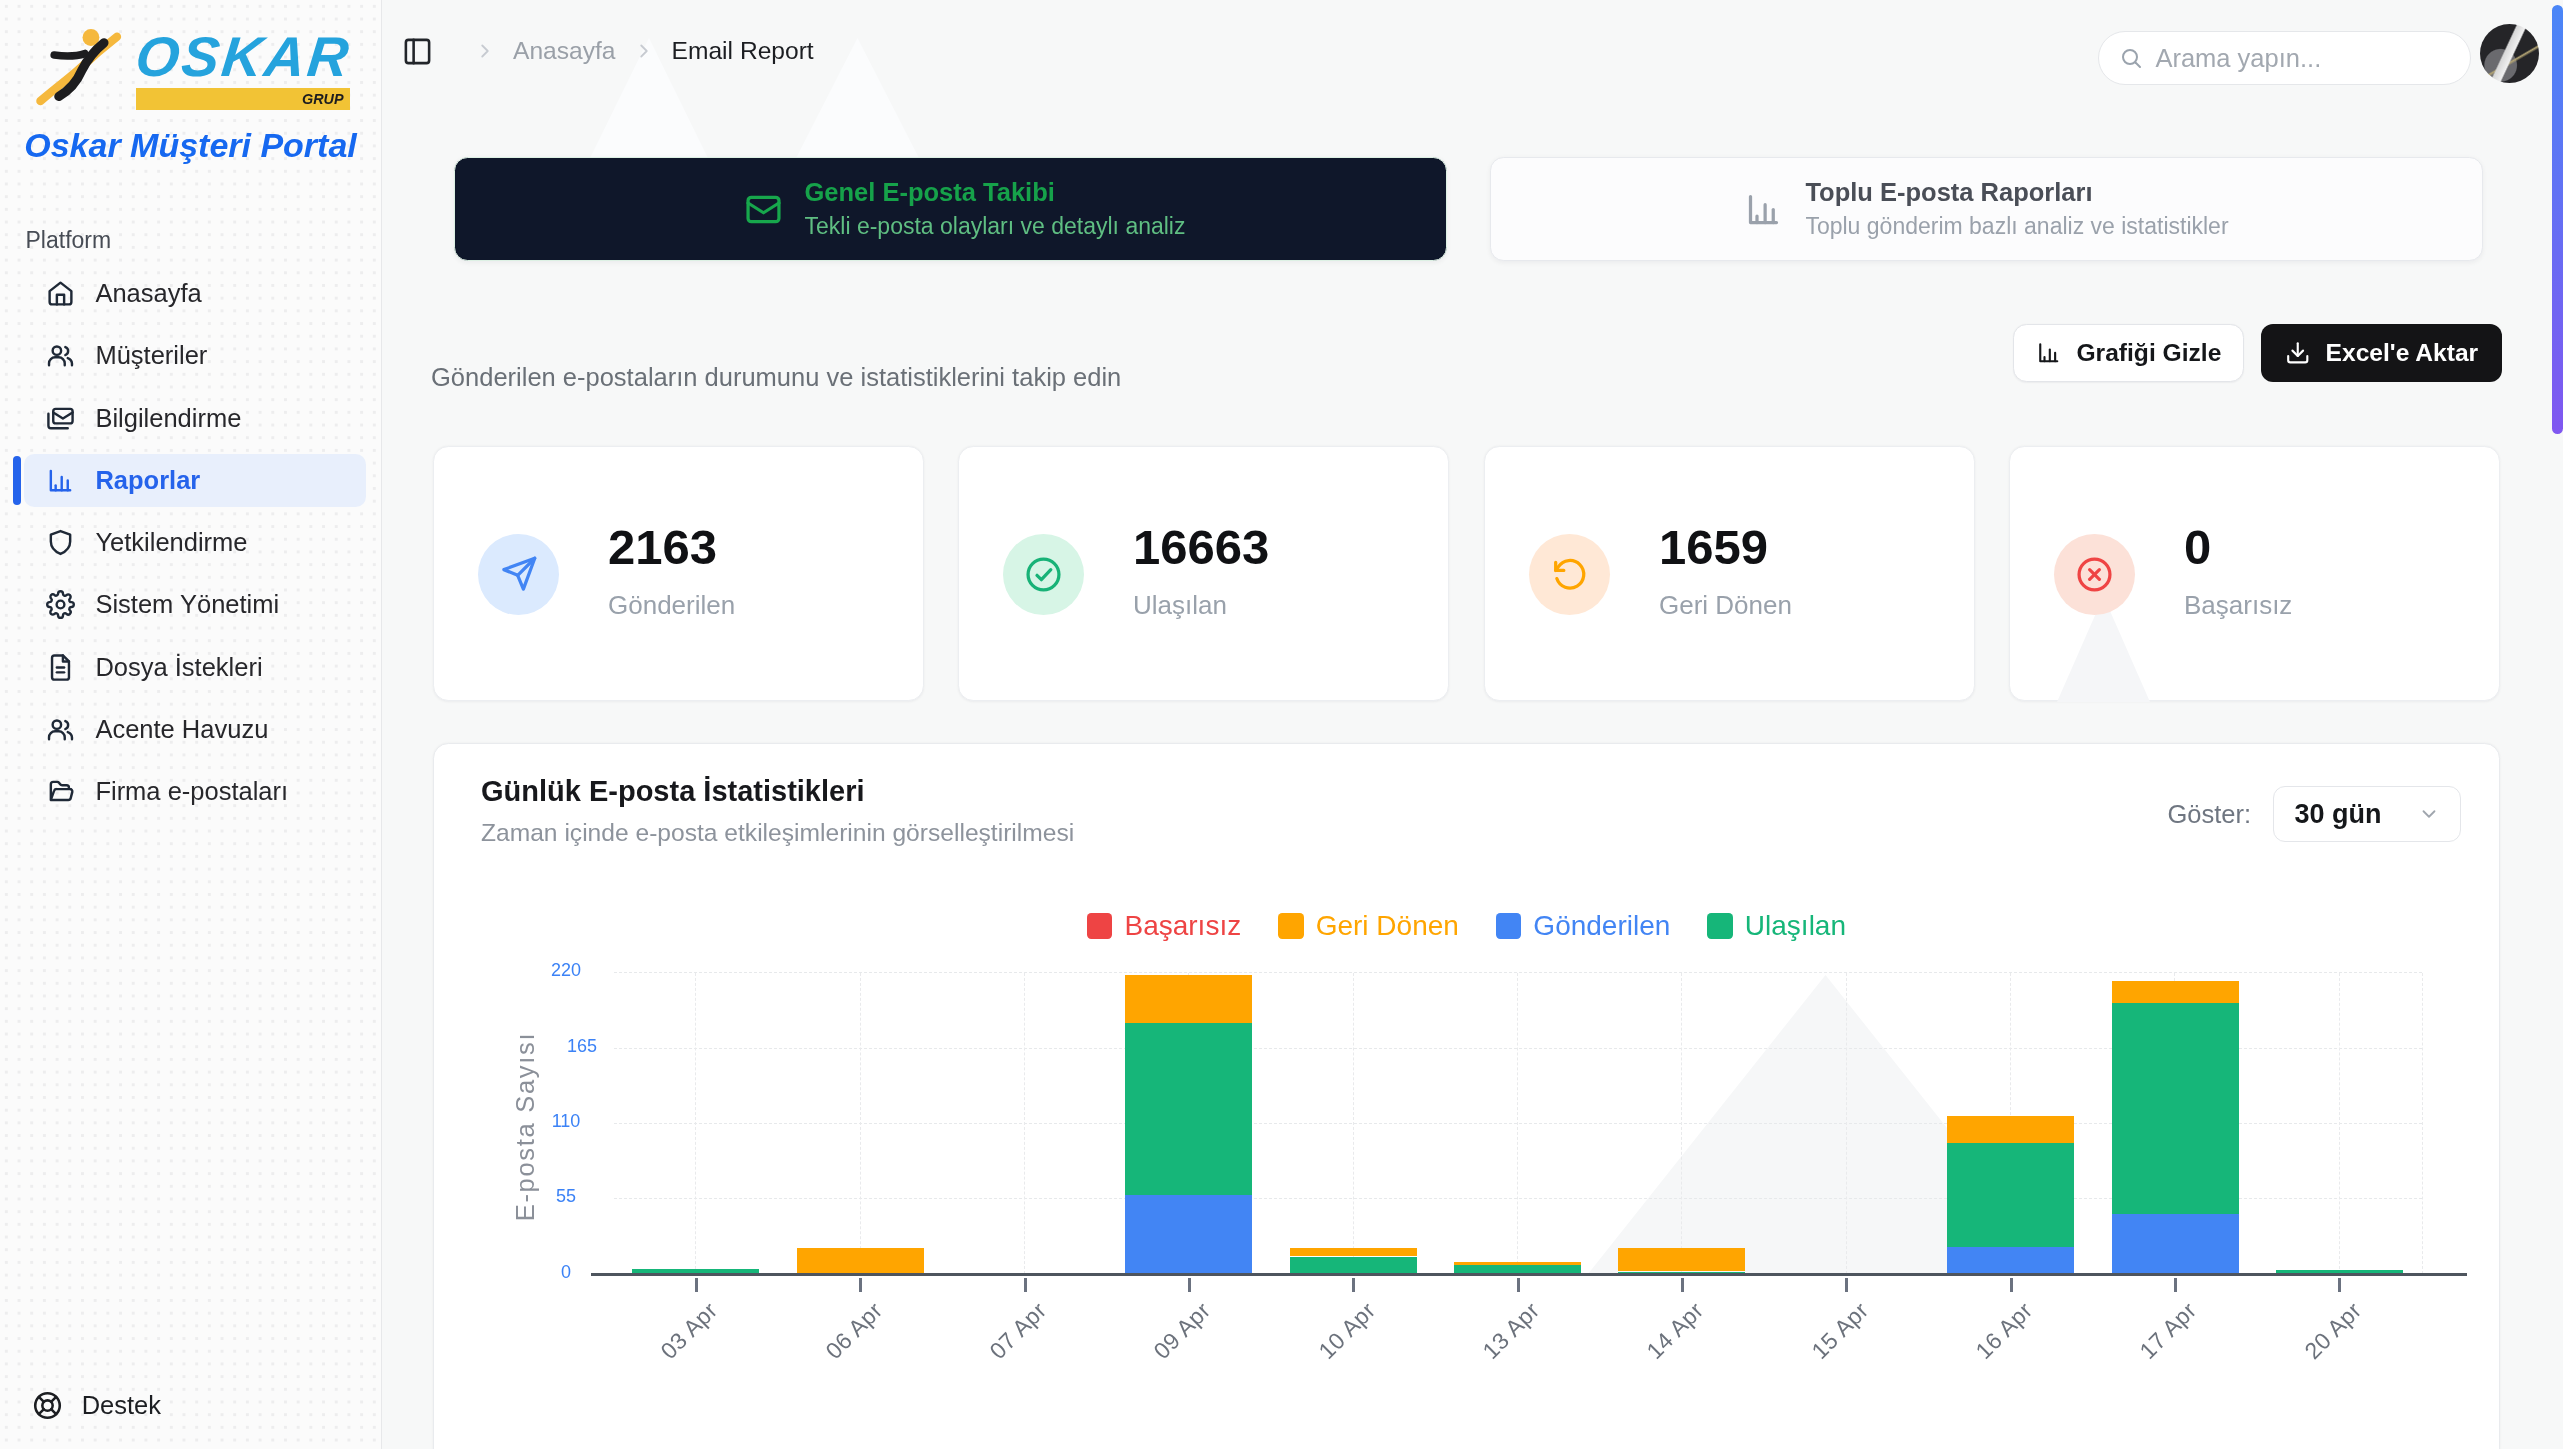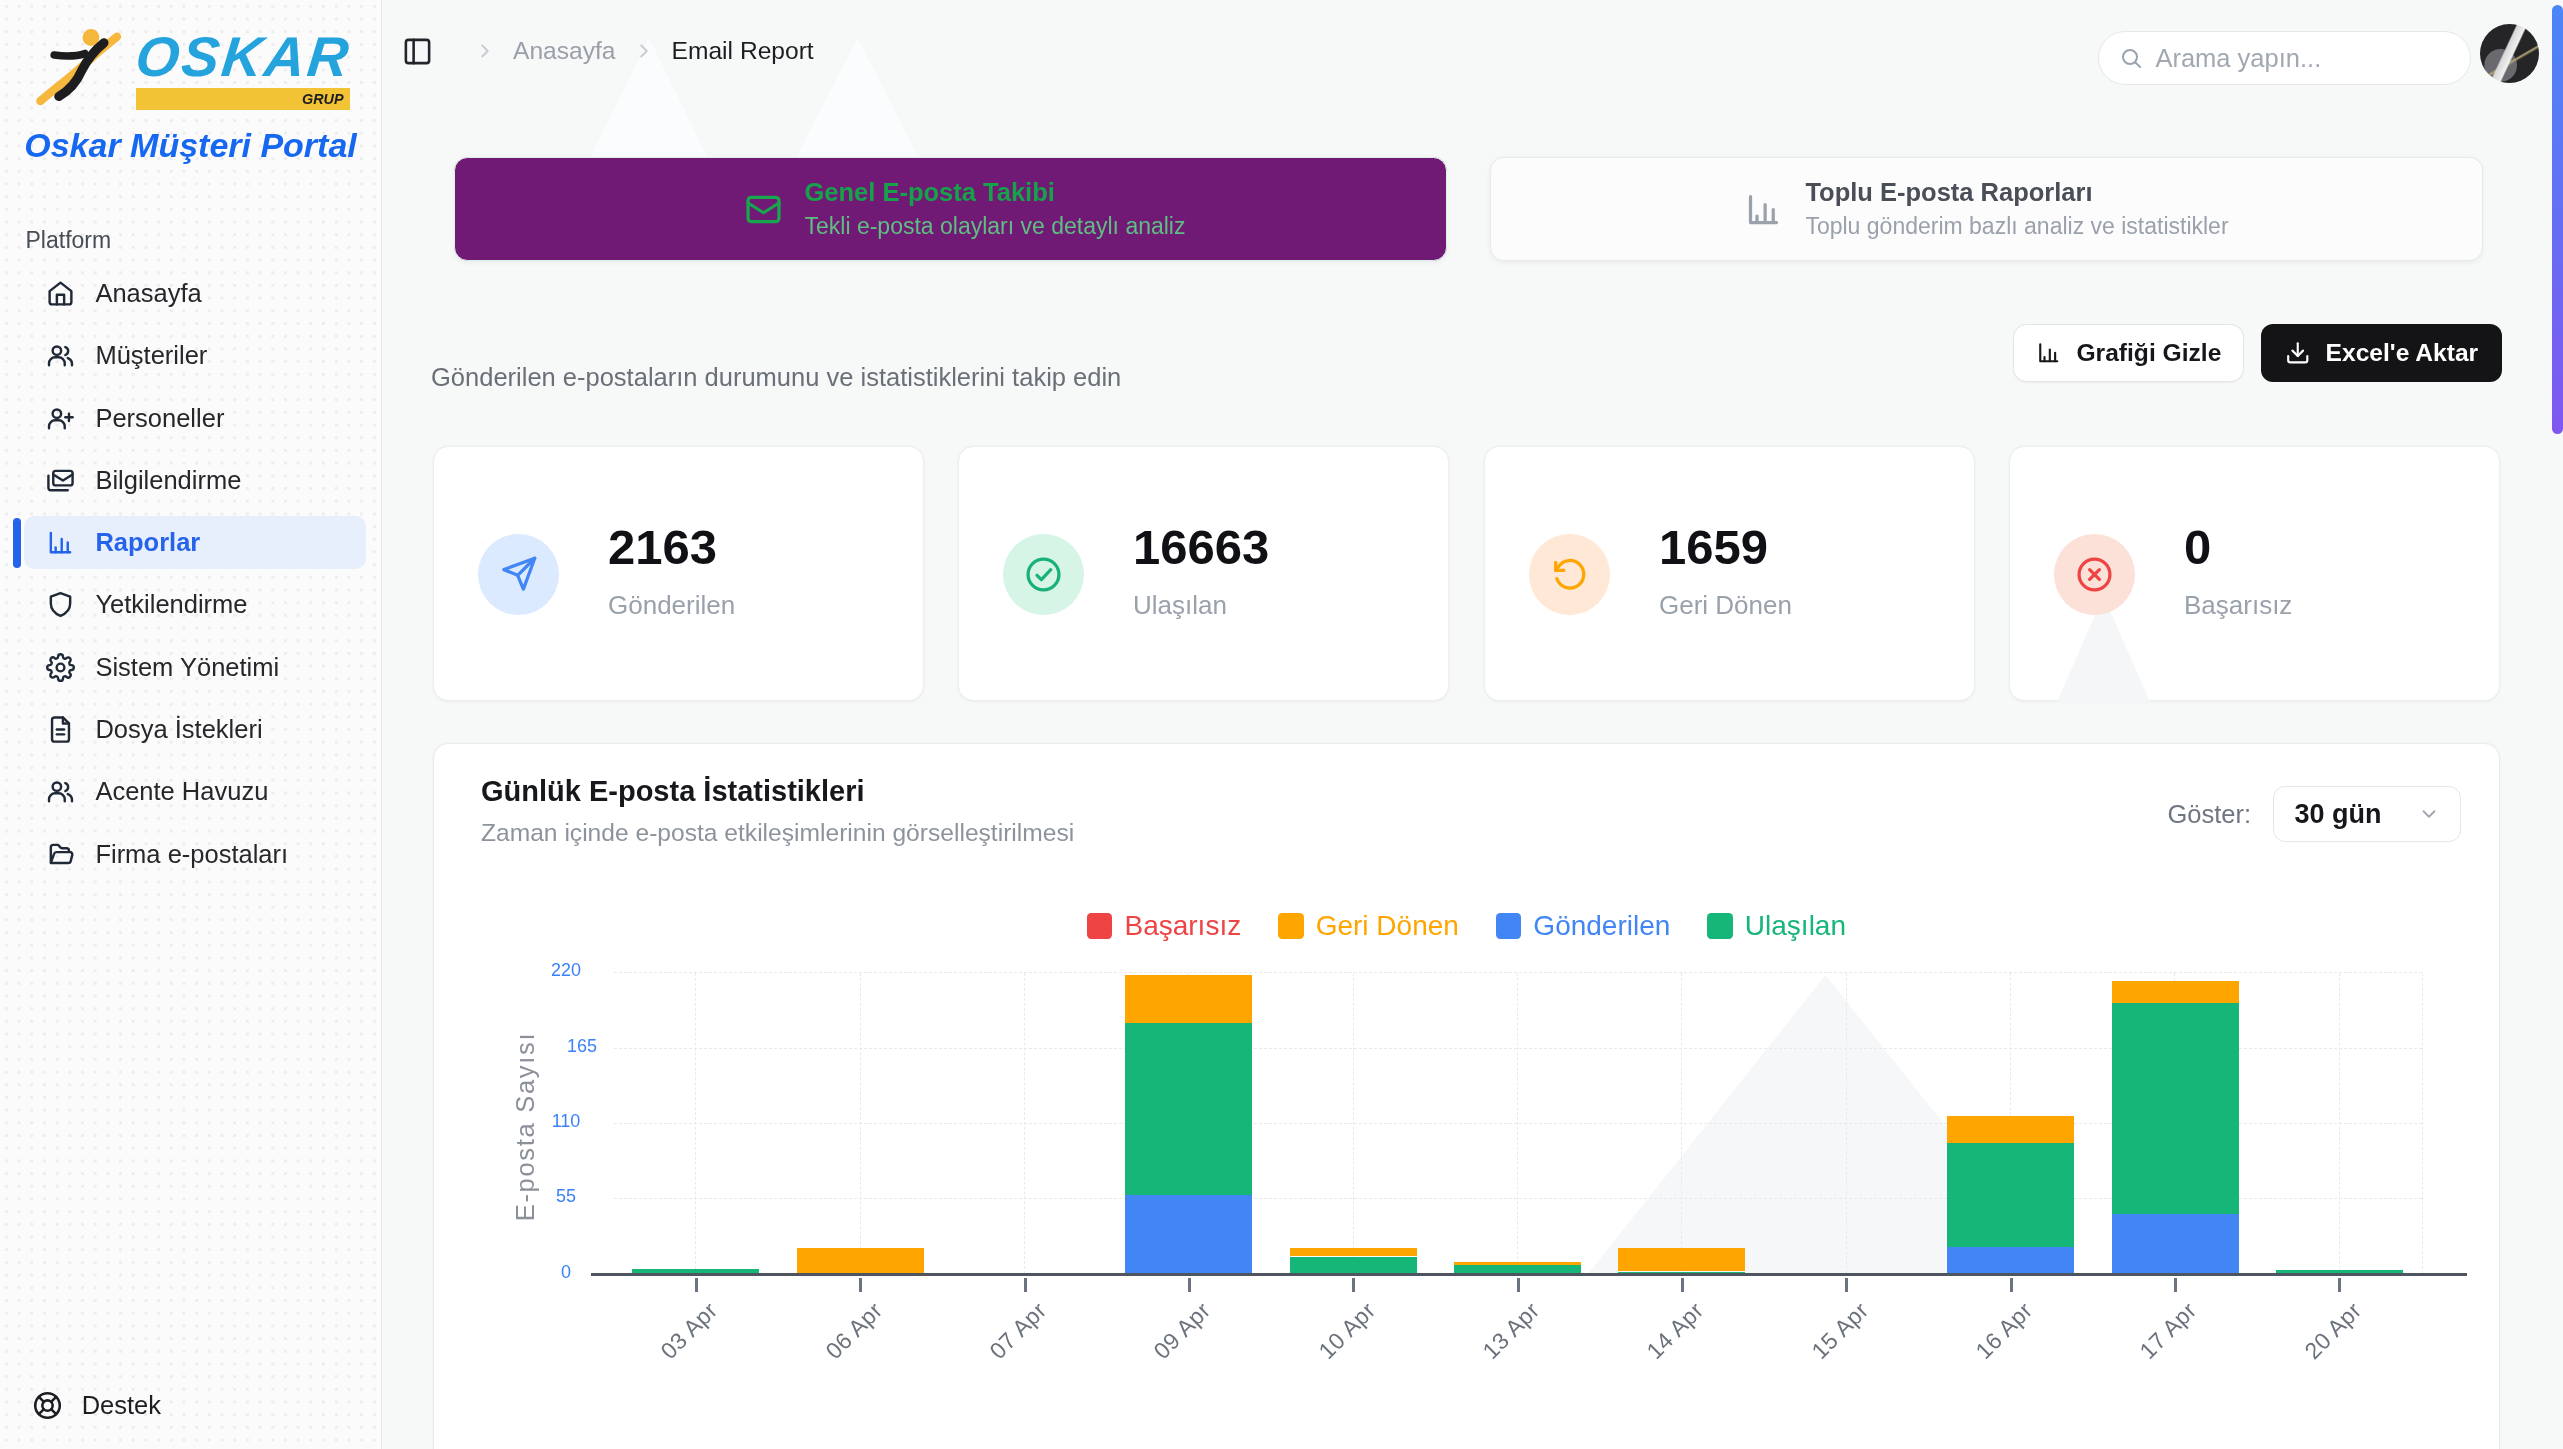--- a/index.html
+++ b/index.html
@@ -64,21 +64,21 @@
       linear-gradient(150deg, transparent 58%, #b4a574 60%, transparent 63%),
       radial-gradient(circle at 35% 70%, #6a6a6e 0 28%, transparent 30%),
       #252528; }
 
   .tab { position:absolute; top:157px; height:104px; border-radius:13.6px; display:flex; align-items:center;
     justify-content:center; gap:22px; cursor:pointer; box-shadow:0 1.7px 5.1px rgba(16,24,40,.05); }
   .tab .icon { width:39px; height:39px; }
   .tab-col { display:flex; flex-direction:column; gap:6px; }
   .tab-title { font-size:25.5px; font-weight:700; }
   .tab-sub { font-size:23px; }
-  .tab-green { left:72px; width:993px; background:#701a75; border:1.7px solid #ddf1e4;padding-left:28px; }
+  .tab-green { left:72px; width:993px; background:#0f172a; border:1.7px solid #ddf1e4;padding-left:28px; }
   .tab-green .icon { color:#17a74c; }
   .tab-green .tab-title { color:#16a24a; }
   .tab-green .tab-sub { color:#5fbe82; }
   .tab-gray { left:1108px; width:993px; background:#fcfcfd; border:1.7px solid #e7e9ed; }
   .tab-gray .icon { color:#9aa1ab; }
   .tab-gray .tab-title { color:#4a4e57; }
   .tab-gray .tab-sub { color:#9aa1ab; }
 
   .page-title { position:absolute; left:49px; top:294px; font-size:46px; font-weight:800; color:#1d6ff2; }
   .page-sub { position:absolute; left:49px; top:363px; font-size:25.5px; color:#6a7077; }
@@ -173,31 +173,20 @@
         <div class="menu-item">
           <span class="icon" style="width:29px;height:29px;">
             <svg viewBox="0 0 24 24">
               <circle cx="9" cy="8" r="3.5"></circle>
               <path d="M2.5 20v-1.5a5 5 0 0 1 5-5h3a5 5 0 0 1 5 5V20"></path>
               <path d="M16 5a3.5 3.5 0 0 1 0 6.6"></path>
               <path d="M21.5 20v-1.3a5 5 0 0 0-3.5-4.6"></path>
             </svg>
           </span>
           <span>Müşteriler</span>
-        </div>
-        <div class="menu-item">
-          <span class="icon" style="width:29px;height:29px;">
-            <svg viewBox="0 0 24 24">
-              <circle cx="9" cy="8" r="3.5"></circle>
-              <path d="M2.5 20v-1.5a5 5 0 0 1 5-5h3a5 5 0 0 1 5 5V20"></path>
-              <line x1="19" y1="8" x2="19" y2="14"></line>
-              <line x1="16" y1="11" x2="22" y2="11"></line>
-            </svg>
-          </span>
-          <span>Personeller</span>
         </div>
         <div class="menu-item">
           <span class="icon" style="width:29px;height:29px;">
             <svg viewBox="0 0 24 24">
               <rect x="6" y="4" width="16" height="12" rx="2"></rect>
               <path d="m6 7 8 5 8-5"></path>
               <path d="M2 8v10a2 2 0 0 0 2 2h14"></path>
             </svg>
           </span>
           <span>Bilgilendirme</span>

